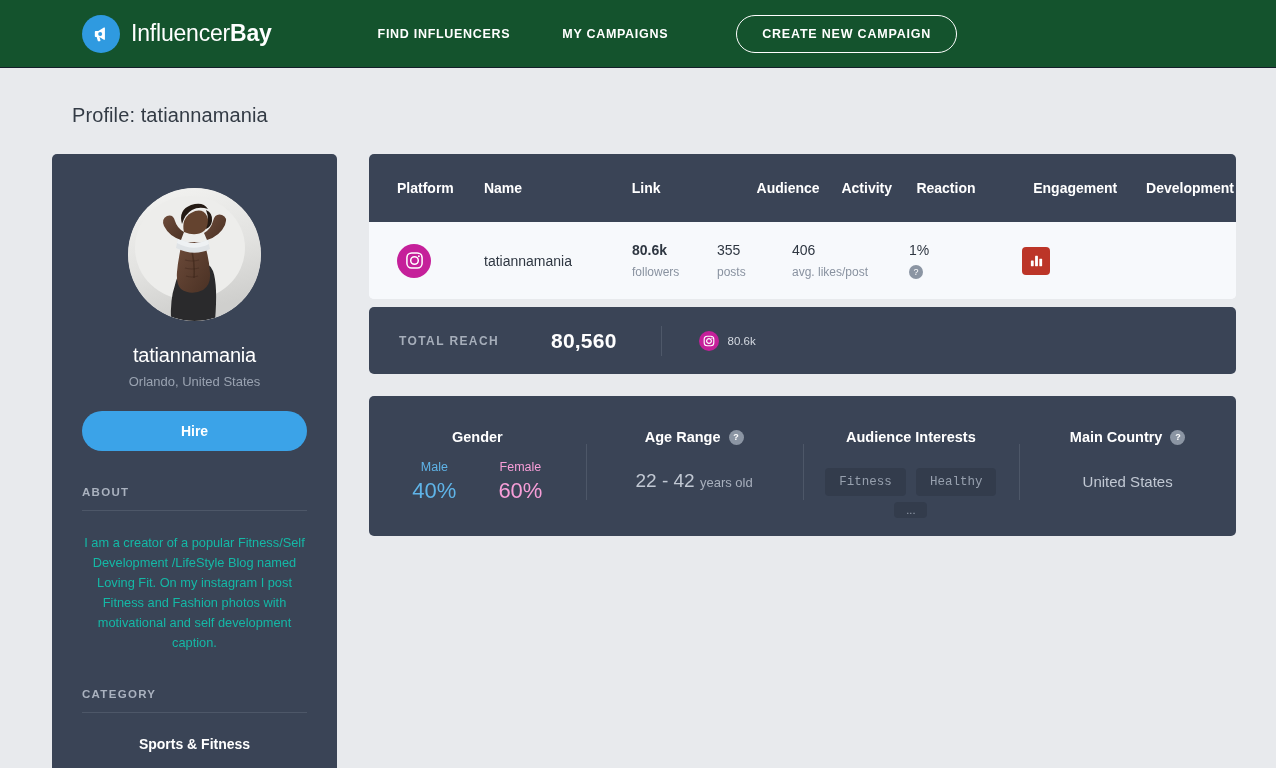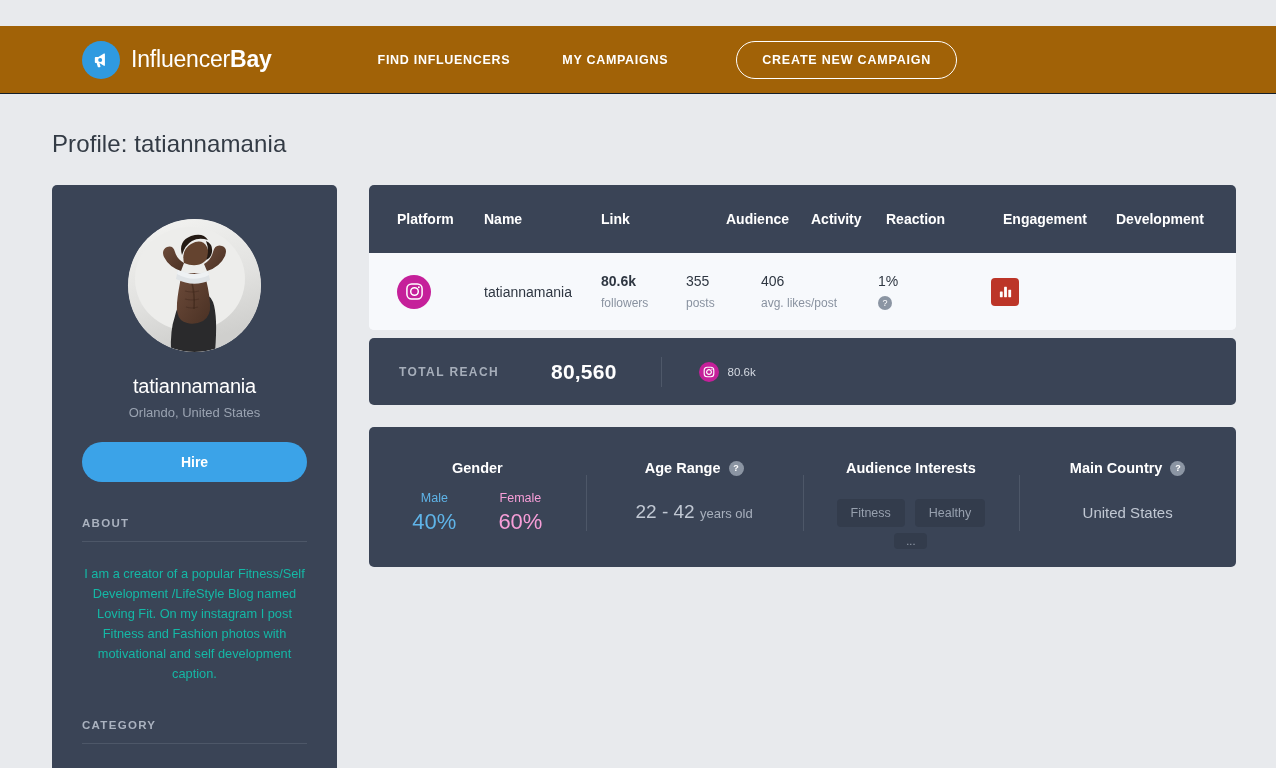--- a/index.html
+++ b/index.html
@@ -8,27 +8,26 @@
     width: 1276px;
     height: 768px;
     background: #e8eaed;
     font-family: "Liberation Sans", sans-serif;
     overflow: hidden;
   }
 
   
   .header {
     height: 68px;
-    background: #a16207;
+    background: #14532d;
     display: flex;
     align-items: center;
     padding: 0 30px 0 82px;
     border-bottom: 1px solid #141f2a;
     position: relative;
-    margin-top: 26px;
   }
   .brand {
     display: flex;
     align-items: center;
     gap: 11px;
   }
   .brand-mark {
     width: 38px; height: 38px;
     border-radius: 50%;
     background: #2f9ae0;
@@ -104,25 +103,26 @@
   }
   .chev {
     margin-left: 18px;
     color: #ffffff;
     font-size: 13px;
     cursor: pointer;
   }
 
   
   .page-title {
-    font-size: 24px;
+    font-size: 20px;
     color: #333b45;
     font-weight: 400;
     padding: 36px 0 0 52px;
     letter-spacing: 0.1px;
+    margin-left: 20px;
   }
   .layout {
     display: flex;
     padding: 27px 40px 0 52px;
     gap: 32px;
     align-items: flex-start;
   }
 
   
   .profile-card {
@@ -212,21 +212,21 @@
     height: 68px;
     color: #ffffff;
     font-size: 14px;
     font-weight: 700;
   }
   .tbody {
     height: 77px;
     background: #f7f9fc;
   }
   .c-platform { width: 115px; padding-left: 28px; }
-  .c-name     { width: 117px; }
+  .c-name     { width: 148px; }
   .c-link     { width: 125px; }
   .c-audience { width: 85px; }
   .c-activity { width: 75px; }
   .c-reaction { width: 117px; }
   .c-engage   { width: 113px; }
   .c-social   { width: 90px; }
 
   .ig-circle {
     width: 34px; height: 34px;
     border-radius: 50%;
@@ -370,20 +370,21 @@
     font-size: 19px;
     margin-top: 24px;
   }
   .age-val small { font-size: 13px; color: #a8b0bd; }
 
   .tags {
     display: flex;
     justify-content: center;
     gap: 10px;
     margin-top: 22px;
+    font-family: Liberation Mono, monospace;
   }
   .tag {
     background: #333c4c;
     border-radius: 4px;
     color: #97a0ae;
     font-size: 12.5px;
     padding: 7px 14px;
     cursor: pointer;
   }
   .tag-more {

